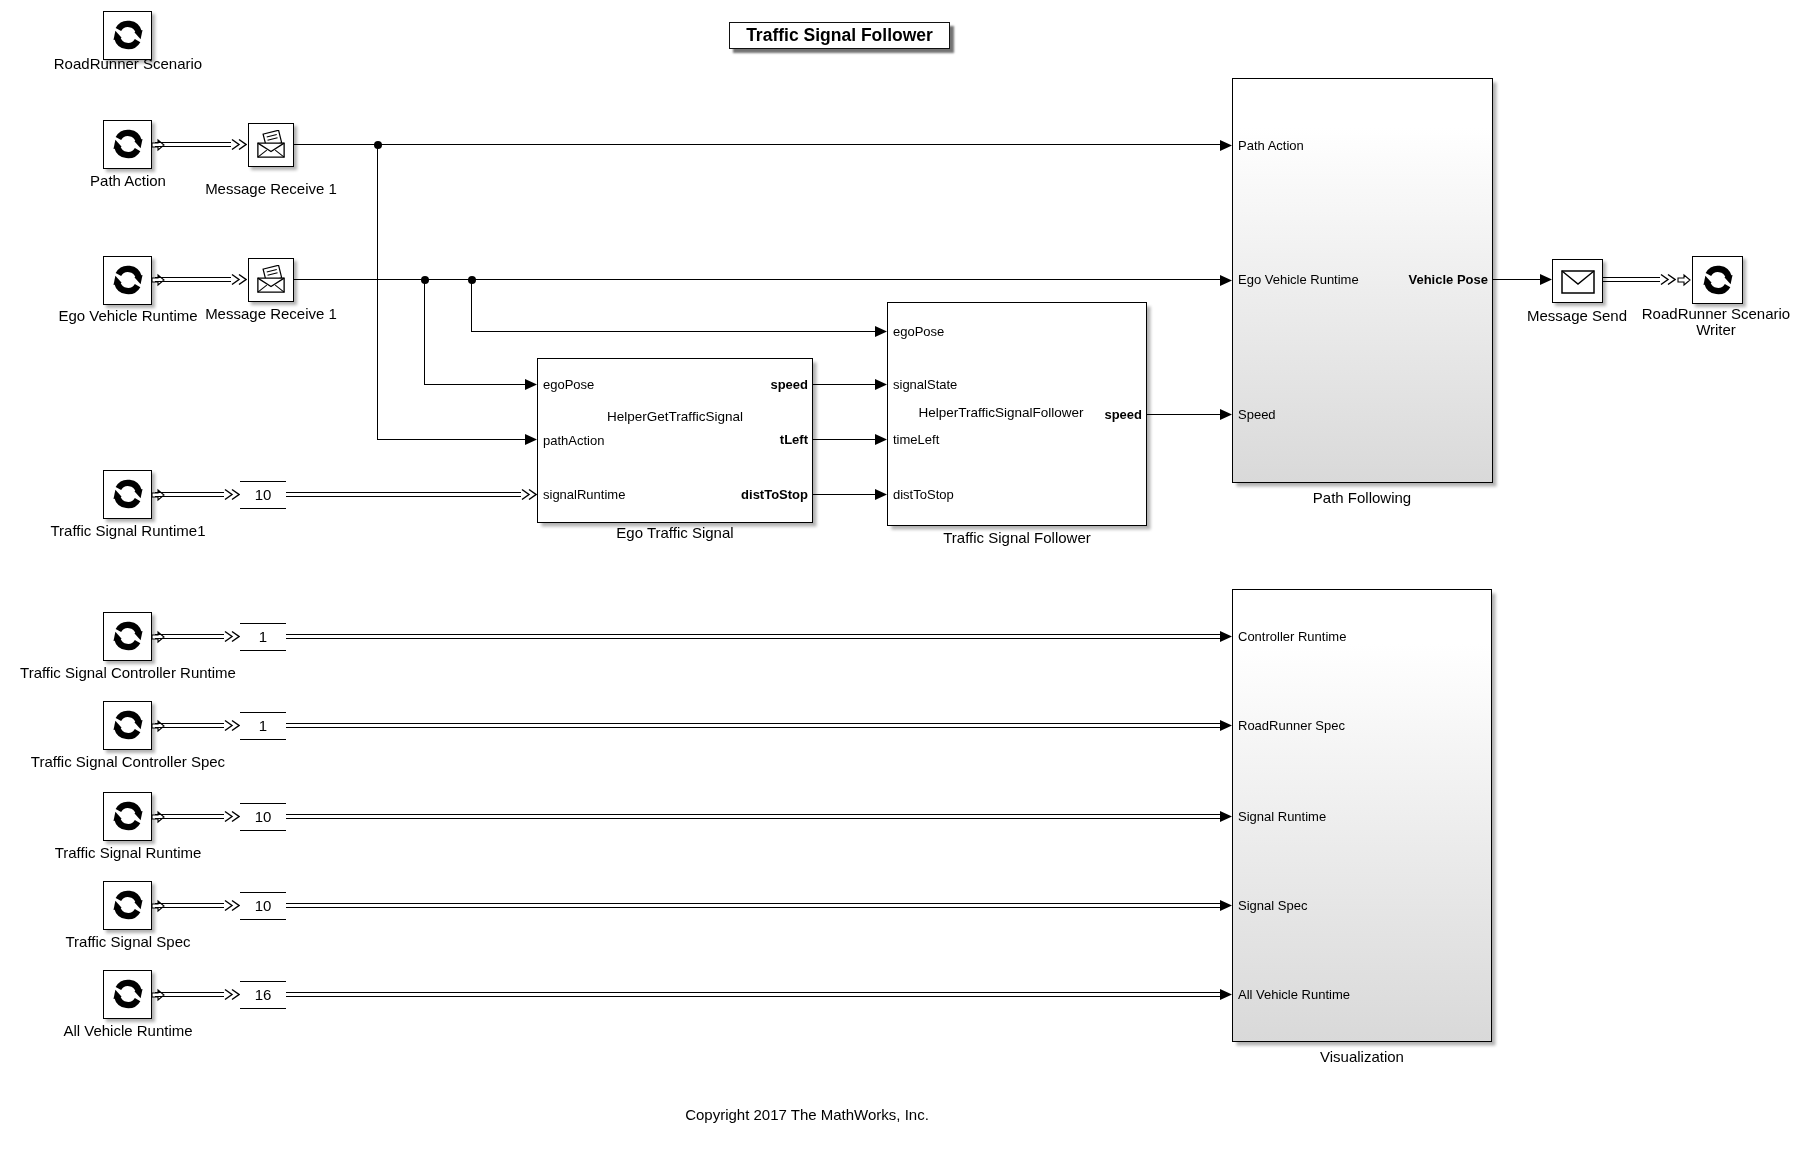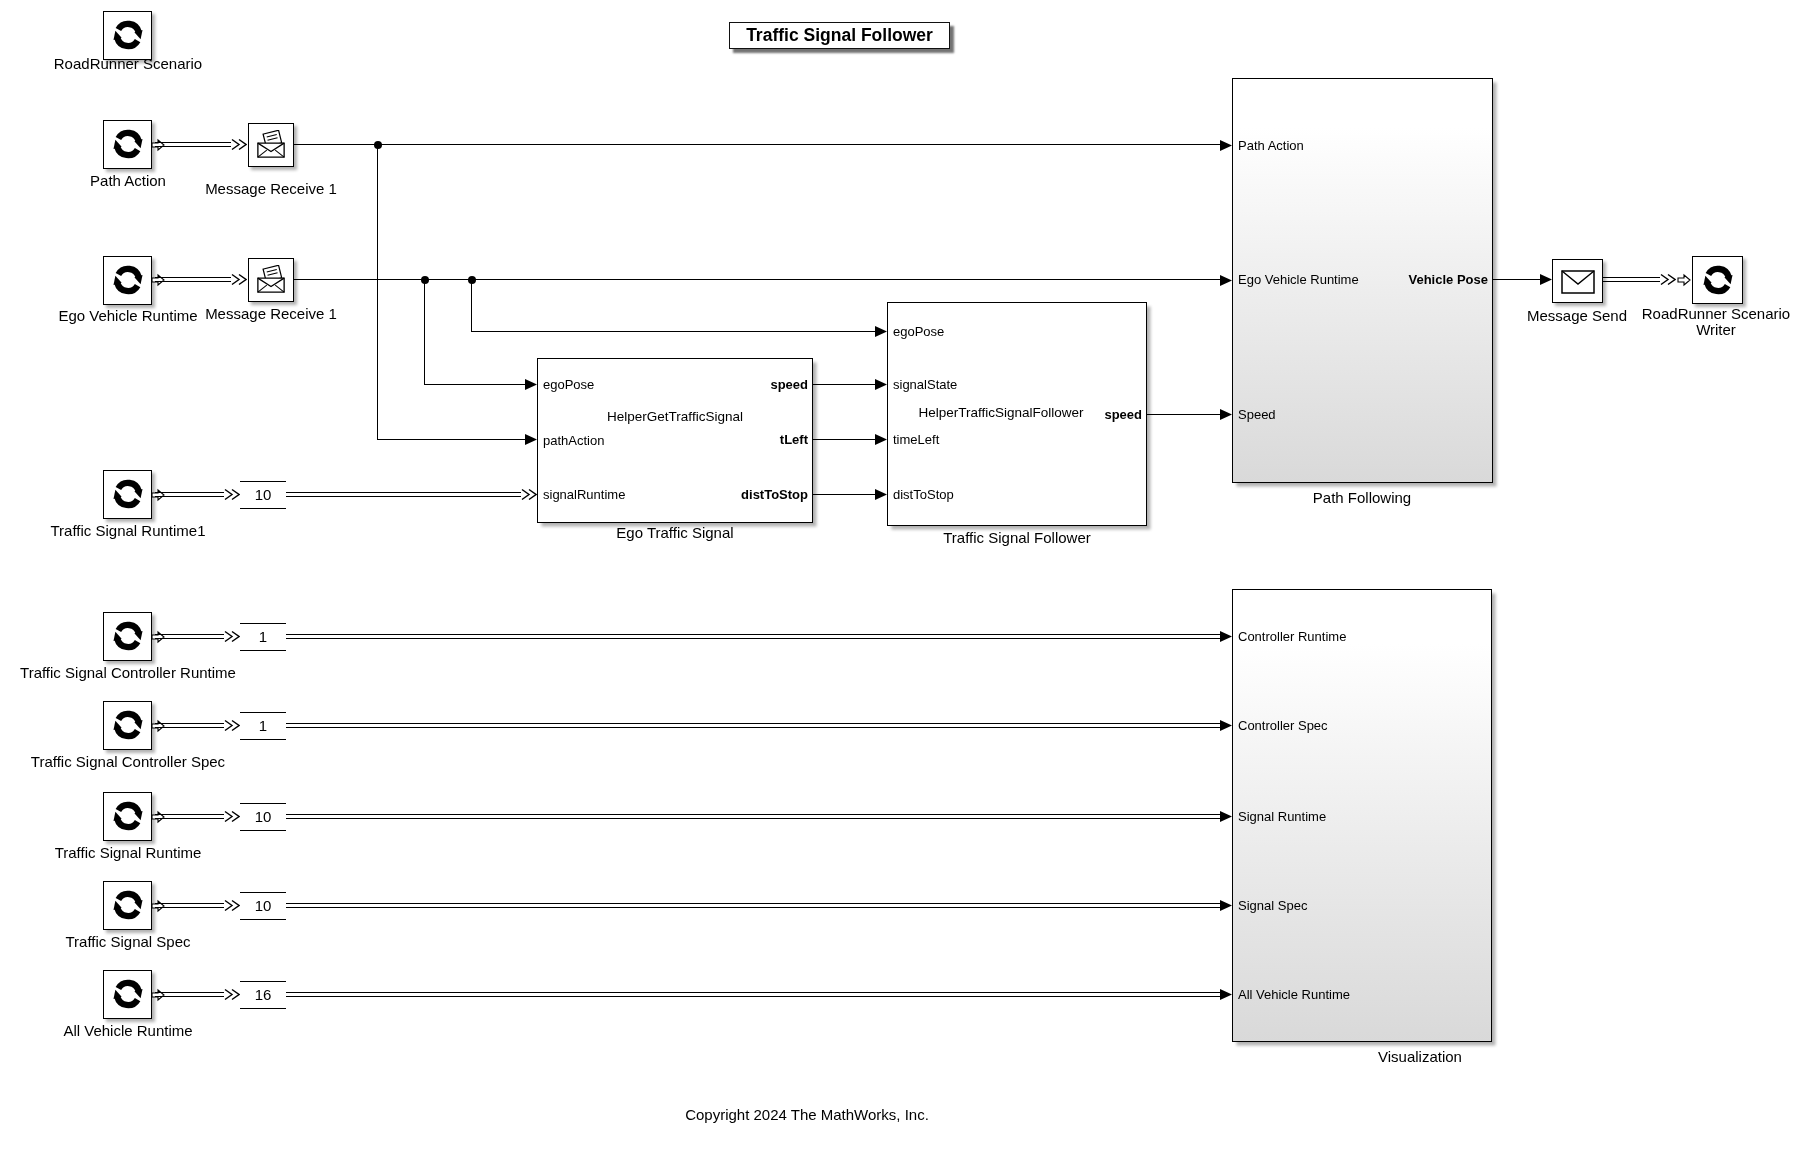--- a/index.html
+++ b/index.html
@@ -215,25 +215,25 @@
 
   <div class="subsys grad" style="left:1232px;top:78px;width:261px;height:405px"></div>
   <div class="lbl" style="left:1238px;top:137px">Path Action</div>
   <div class="lbl" style="left:1238px;top:271px">Ego Vehicle Runtime</div>
   <div class="lbl" style="left:1238px;top:406px">Speed</div>
   <div class="lbl lblr" style="left:1300px;top:271px;width:188px">Vehicle Pose</div>
   <div class="cap" style="left:1212px;top:489px;width:300px">Path Following</div>
 
   <div class="subsys grad" style="left:1232px;top:589px;width:260px;height:453px"></div>
   <div class="lbl" style="left:1238px;top:628px">Controller Runtime</div>
-  <div class="lbl" style="left:1238px;top:717px">Controller Spec</div>
+  <div class="lbl" style="left:1238px;top:717px">RoadRunner Spec</div>
   <div class="lbl" style="left:1238px;top:808px">Signal Runtime</div>
   <div class="lbl" style="left:1238px;top:897px">Signal Spec</div>
   <div class="lbl" style="left:1238px;top:986px">All Vehicle Runtime</div>
-  <div class="cap" style="left:1270px;top:1048px;width:300px">Visualization</div>
+  <div class="cap" style="left:1212px;top:1048px;width:300px">Visualization</div>
 
   <div class="wire2" style="left:155px;top:142px;width:76px"></div>
   <svg class="arr" style="left:231px;top:138px" width="16" height="13" viewBox="0 0 16 13">
       <polyline points="1,1.5 8,6.5 1,11.5" fill="none" stroke="#000" stroke-width="1.4"></polyline>
       <polyline points="8,1.5 15,6.5 8,11.5" fill="none" stroke="#000" stroke-width="1.4"></polyline>
     </svg>
 
   <div class="wire" style="left:294px;top:144px;width:927px"></div>
   <svg class="arr" style="left:1220px;top:140px" width="12" height="11" viewBox="0 0 12 11">
       <polygon points="0,0 12,5.5 0,11" fill="#000"></polygon>
@@ -356,15 +356,15 @@
   <svg class="arr" style="left:224px;top:988px" width="16" height="13" viewBox="0 0 16 13">
       <polyline points="1,1.5 8,6.5 1,11.5" fill="none" stroke="#000" stroke-width="1.4"></polyline>
       <polyline points="8,1.5 15,6.5 8,11.5" fill="none" stroke="#000" stroke-width="1.4"></polyline>
     </svg>
   <div class="dimbox" style="left:240px;top:981px">16</div>
   <div class="wire2" style="left:286px;top:992px;width:934px"></div>
   <svg class="arr" style="left:1220px;top:989px" width="12" height="11" viewBox="0 0 12 11">
       <polygon points="0,0 12,5.5 0,11" fill="#000"></polygon>
     </svg>
 
-  <div class="copy" style="left:557px;top:1106px;width:500px">Copyright 2024 The MathWorks, Inc.</div>
+  <div class="copy" style="left:557px;top:1106px;width:500px">Copyright 2017 The MathWorks, Inc.</div>
 
 </div>
 
 </body></html>

